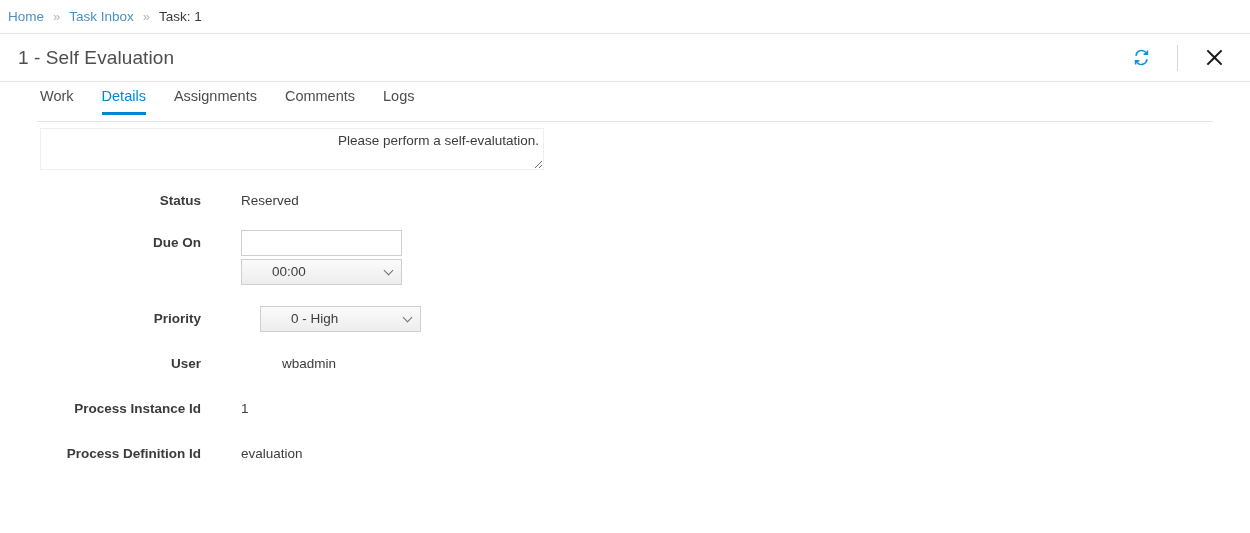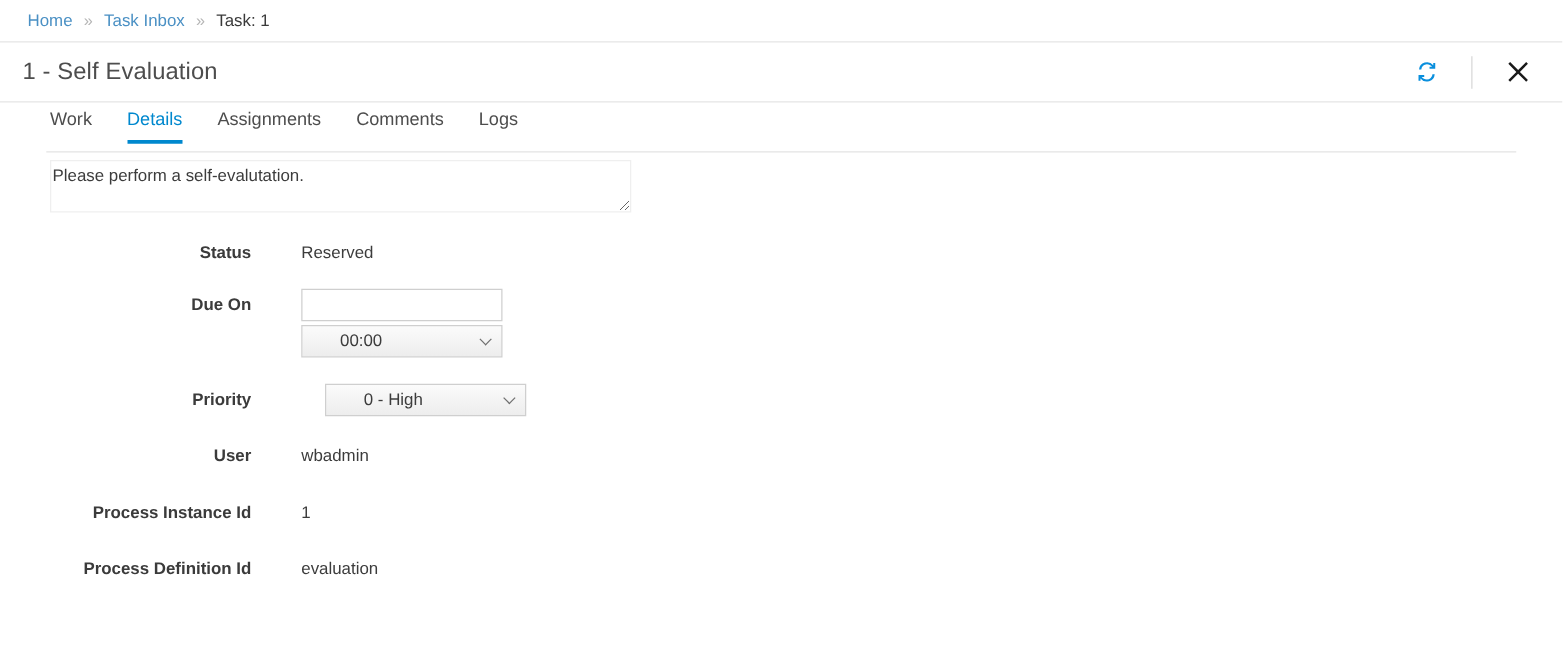--- a/index.html
+++ b/index.html
@@ -10,21 +10,21 @@
     font-family: "Liberation Sans", sans-serif;
     -webkit-font-smoothing: antialiased;
   }
   body { position: relative; overflow: hidden; color: #333333; }
 
   
   .breadcrumb-bar {
     position: absolute; left: 0; top: 0; width: 1250px; height: 34px;
     border-bottom: 1px solid #e5e5e5;
     display: flex; align-items: center;
-    padding-left: 22px;
+    padding-left: 8px;
   }
   .crumb-link {
     font-size: 13.5px; color: #4a90c4; text-decoration: none; cursor: pointer;
     white-space: nowrap;
   }
   .crumb-sep {
     font-size: 13px; color: #b6b6b6; margin: 0 9px; user-select: none;
   }
   .crumb-current {
     font-size: 13.5px; color: #3a3a3a; font-weight: normal; white-space: nowrap;
@@ -80,27 +80,28 @@
     width: 201px; text-align: right; flex: 0 0 201px;
     font-size: 13.5px; font-weight: bold; color: #3b3b3b;
     padding-top: 5px; padding-right: 0;
   }
   .form-control { margin-left: 40px; }
   .static-value {
     font-size: 13.5px; color: #3c3c3c; padding-top: 4px; line-height: 1.3;
   }
 
   .desc-textarea {
-    width: 465px; height: 42px;
+    width: 504px; height: 42px;
     border: 1px solid #efefef; border-radius: 0;
     font-family: "Liberation Sans", sans-serif;
     font-size: 13.5px; color: #3c3c3c; line-height: 1.35;
     padding: 3px 4px 0 1px;
     resize: vertical; outline: none; background: #fff;
     overflow: hidden;
+    text-align: right;
   }
 
   .text-input {
     width: 161px; height: 26px;
     border: 1px solid #cfcfcf; background: #fff;
     font-family: "Liberation Sans", sans-serif; font-size: 13.5px;
     color: #3c3c3c; padding: 0 6px; outline: none;
   }
 
   .select-box {
@@ -197,21 +198,21 @@
   <div class="form-row" style="margin-bottom:19px;">
     <div class="form-label">Priority</div>
     <div class="form-control">
       <div class="select-box" style="margin-top:0;margin-left:19px;">
         <span class="sel-text">0 - High</span>
         <span class="chev"></span>
       </div>
     </div>
   </div>
 
-  <div class="form-row" style="margin-bottom:24px;">
+  <div class="form-row" style="margin-bottom:24px;gap:41px;">
     <div class="form-label">User</div>
     <div class="form-control">
       <div class="static-value">wbadmin</div>
     </div>
   </div>
 
   <div class="form-row" style="margin-bottom:23px;">
     <div class="form-label">Process Instance Id</div>
     <div class="form-control">
       <div class="static-value">1</div>

